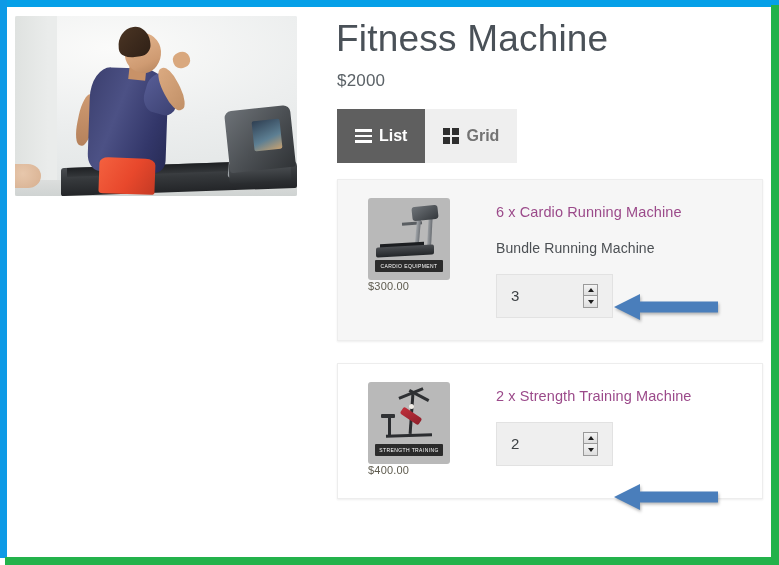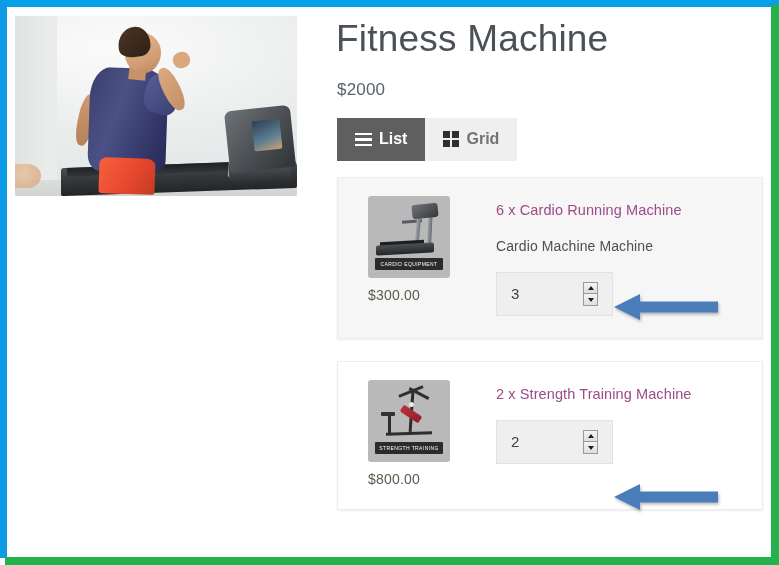--- a/index.html
+++ b/index.html
@@ -240,34 +240,34 @@
     font-size: 37px;
     font-weight: 300;
     color: #4a5158;
     letter-spacing: 0.2px;
     line-height: 1.08;
     margin: 0 0 2px 2px;
   }
   .product-price {
     font-size: 17px;
     color: #5b6267;
-    margin: 21px 0 0 3px;
+    margin: 12px 0 0 3px;
     letter-spacing: .2px;
   }
 
   
   .view-tabs {
     display: flex;
     margin: 18px 0 0 3px;
   }
   .view-tab {
     display: flex;
     align-items: center;
     gap: 7px;
-    height: 43px;
+    height: 54px;
     padding: 0 18px;
     font-size: 16px;
     font-weight: bold;
     cursor: pointer;
     user-select: none;
     box-sizing: border-box;
   }
   .view-tab.active {
     background: #5f5f5f;
     color: #ffffff;
@@ -443,22 +443,22 @@
   }
   .smini-head {
     position: absolute;
     left: 41px; top: 22px;
     width: 5px; height: 5px;
     background: #f0ece6;
     border-radius: 50%;
   }
 
   .item-price {
-    margin-top: 9px;
-    font-size: 14px;
+    margin-top: 0;
+    font-size: 11px;
     color: #5e5b4e;
     letter-spacing: .2px;
   }
 
   .item-body {
     flex: 1;
     padding-left: 42px;
     padding-top: 6px;
   }
   .item-link {
@@ -609,21 +609,21 @@
             <div class="tmini-upright2"></div>
             <div class="tmini-console"></div>
             <div class="tmini-belt"></div>
             <div class="tmini-deck"></div>
             <div class="thumb-badge">CARDIO EQUIPMENT</div>
           </div>
           <div class="item-price">$300.00</div>
         </div>
         <div class="item-body">
           <a class="item-link">6 x Cardio Running Machine</a>
-          <div class="item-desc">Cardio Machine Machine</div>
+          <div class="item-desc">Bundle Running Machine</div>
           <div class="qty-row">
             <div class="qty-field">
               <input class="qty-input" type="text" value="3" style="">
               <div class="spinner">
                 <div class="spin-btn up">
                   <span class="spin-tri up"></span>
                 </div>
                 <div class="spin-btn down">
                   <span class="spin-tri down"></span>
                 </div>
@@ -639,21 +639,21 @@
             <div class="smini-top"></div>
             <div class="smini-top2"></div>
             <div class="smini-post"></div>
             <div class="smini-bench"></div>
             <div class="smini-head"></div>
             <div class="smini-leg"></div>
             <div class="smini-weight"></div>
             <div class="smini-base"></div>
             <div class="thumb-badge">STRENGTH TRAINING</div>
           </div>
-          <div class="item-price">$800.00</div>
+          <div class="item-price">$400.00</div>
         </div>
         <div class="item-body">
           <a class="item-link">2 x Strength Training Machine</a>
           <div class="qty-row">
             <div class="qty-field">
               <input class="qty-input" type="text" value="2" style="">
               <div class="spinner">
                 <div class="spin-btn up">
                   <span class="spin-tri up"></span>
                 </div>

